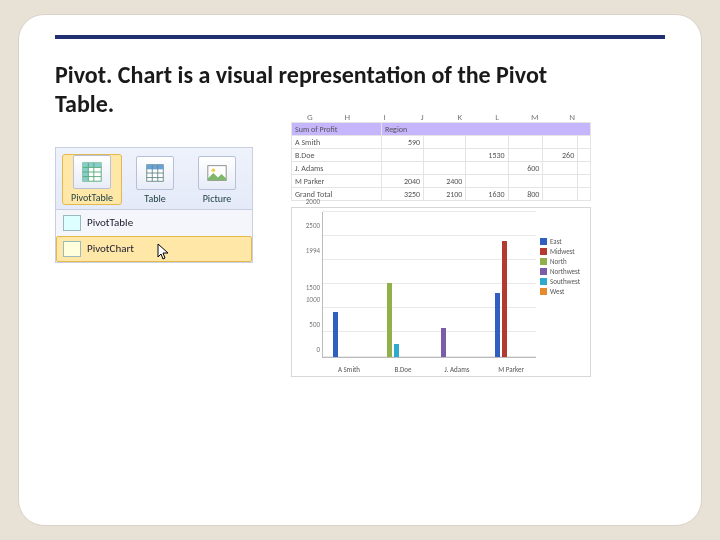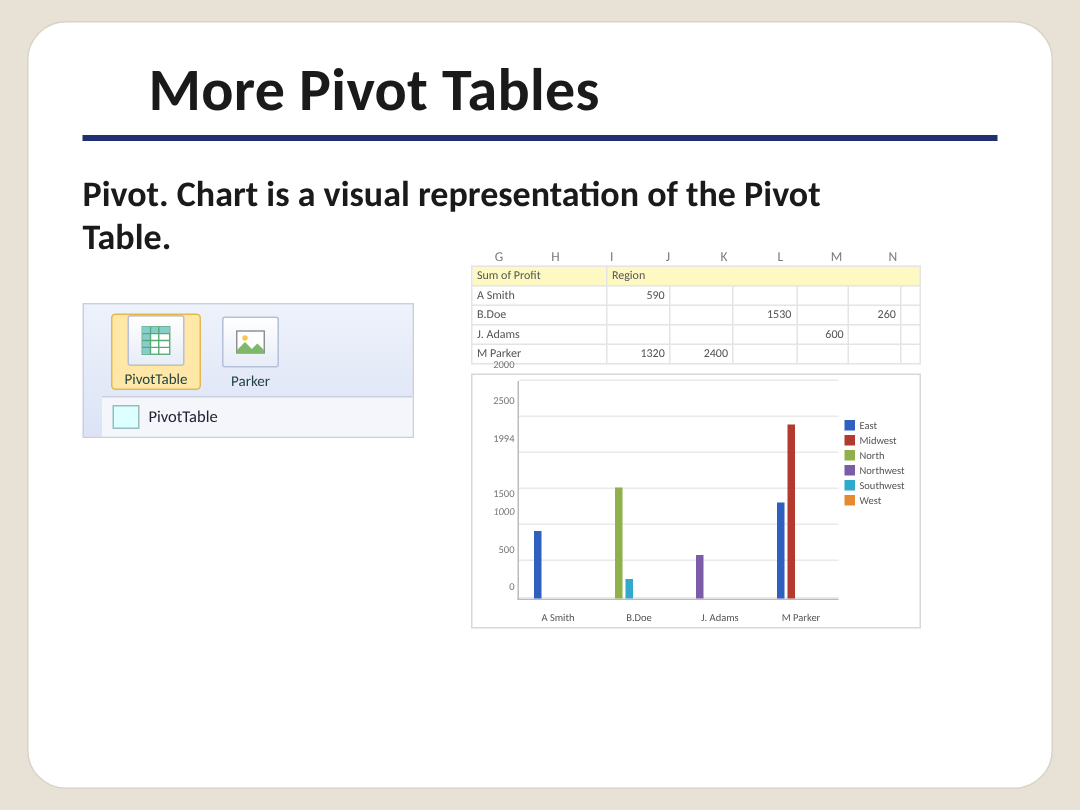--- a/index.html
+++ b/index.html
@@ -41,27 +41,26 @@
     font-weight:600;
     color:#1a1a1a;
     line-height:1.2;
     margin:0 0 6px 0;
     max-width:500px;
   }
   .figs{display:flex;gap:38px;align-items:flex-start;}
 
   
   .ribbon{
-    width:221px;
+    width:198px;
     border:1px solid #c9cfdf;
     background:linear-gradient(#eef2fb,#dbe3f5);
     font-size:11px;color:#335;
     box-sizing:border-box;
     margin-top:22px;
-    padding-left:12px;
   }
   .rib-row{display:flex;align-items:flex-end;padding:6px 6px 4px 6px;gap:4px;}
   .rib-item{display:flex;flex-direction:column;align-items:center;gap:2px;width:58px;text-align:center;font-size:10px;color:#244;}
   .rib-ico{
     width:36px;height:32px;border:1px solid #b6c0d8;border-radius:2px;
     background:linear-gradient(#fff,#e7ecf7);
     display:flex;align-items:center;justify-content:center;
   }
   .rib-ico svg{width:22px;height:22px;}
   .sel{background:#ffe7a8;border:1px solid #e3b94e;border-radius:3px;}
@@ -90,21 +89,21 @@
   }
   .cols{display:flex;gap:0;}
   .colhdr{flex:1;text-align:center;color:#7a7a7a;font-size:9px;}
   table.pv{
     border-collapse:collapse;width:100%;
     font-size:8px;color:#555;
   }
   table.pv th,table.pv td{
     border:1px solid #e4e4e4;padding:1px 3px;white-space:nowrap;
   }
-  table.pv th{background:#fef9c3;font-weight:400;text-align:left;}
+  table.pv th{background:#c4b5fd;font-weight:400;text-align:left;}
   .num{text-align:right;}
   .chart{
     margin-top:6px;height:170px;width:100%;
     border:1px solid #d7d7d7;background:#fff;
     position:relative;box-sizing:border-box;
     padding:4px 54px 18px 30px;
   }
   .plot{
     position:absolute;left:30px;right:54px;top:4px;bottom:18px;
     border-left:1px solid #bbb;border-bottom:1px solid #bbb;
@@ -117,21 +116,20 @@
     position:absolute;right:2px;top:28px;width:48px;
     font-size:7px;color:#555;
   }
   .lg div{display:flex;align-items:center;gap:3px;margin:1px 0;}
   .sw{width:7px;height:7px;display:inline-block;}
 </style>
 </head>
 <body>
 
 <div class="card">
-  <h1 class="title">More Pivot Tables</h1>
   <hr class="rule">
   <p class="body">Pivot. Chart is a visual representation of the Pivot Table.</p>
 
   <div class="figs">
 
     <div class="ribbon rel">
       <div class="rib-row">
         <div class="rib-item sel">
           <span class="rib-ico">
             <svg viewBox="0 0 24 24">
@@ -139,32 +137,51 @@
                 <rect x="2" y="2" width="20" height="5" fill="#8cc"></rect>
                 <rect x="2" y="2" width="6" height="20" fill="#8cc"></rect>
                 <path d="M2 7h20M2 12h20M2 17h20M8 2v20M14 2v20" stroke="#5a7" stroke-width="1"></path>
               </svg>
           </span>
           <span>PivotTable</span>
         </div>
         <div class="rib-item">
           <span class="rib-ico">
             <svg viewBox="0 0 24 24">
+                <rect x="3" y="3" width="18" height="18" fill="#fff" stroke="#688"></rect>
+                <rect x="3" y="3" width="18" height="5" fill="#6aa0d8"></rect>
+                <path d="M3 12h18M3 17h18M9 3v18M15 3v18" stroke="#688"></path>
+              </svg>
+          </span>
+          <span>Table</span>
+        </div>
+        <div class="rib-item">
+          <span class="rib-ico">
+            <svg viewBox="0 0 24 24">
                 <rect x="2" y="4" width="20" height="16" fill="#fff" stroke="#888"></rect>
                 <circle cx="8" cy="9" r="2" fill="#f4c84a"></circle>
                 <path d="M2 18l6-6 5 5 4-4 5 5v2H2z" fill="#7fb86a"></path>
               </svg>
           </span>
-          <span>Parker</span>
+          <span>Picture</span>
         </div>
       </div>
       <div class="menu">
         <div class="menu-item">
           <span class="mini"></span>
           <span>PivotTable</span>
+        </div>
+        <div class="menu-item hot rel">
+          <span class="mini" style="background:#ffd"></span>
+          <span>PivotChart</span>
+          <span class="cursor" style="left:100px;top:6px">
+            <svg viewBox="0 0 14 18">
+                <path d="M1 1l0 13 3-3 2 5 2-1-2-5 5 0z" fill="#fff" stroke="#000" stroke-width="1"></path>
+              </svg>
+          </span>
         </div>
       </div>
     </div>
 
     <div class="right">
       <div class="cols" id="colhdrs">
           <div class="colhdr">G</div>
           <div class="colhdr">H</div>
           <div class="colhdr">I</div>
           <div class="colhdr">J</div>
@@ -203,24 +220,33 @@
               <td>J. Adams</td>
               <td class="num"></td>
               <td class="num"></td>
               <td class="num"></td>
               <td class="num">600</td>
               <td class="num"></td>
               <td class="num"></td>
             </tr>
             <tr>
               <td>M Parker</td>
-              <td class="num">1320</td>
+              <td class="num">2040</td>
               <td class="num">2400</td>
               <td class="num"></td>
               <td class="num"></td>
+              <td class="num"></td>
+              <td class="num"></td>
+            </tr>
+            <tr>
+              <td>Grand Total</td>
+              <td class="num">3250</td>
+              <td class="num">2100</td>
+              <td class="num">1630</td>
+              <td class="num">800</td>
               <td class="num"></td>
               <td class="num"></td>
             </tr>
           </tbody>
       </table>
 
       <div class="chart">
         <div class="plot" id="plot">
             <div class="grid" style="bottom: 0%;"></div>
             <div class="grid" style="bottom: 16.6667%;"></div>

